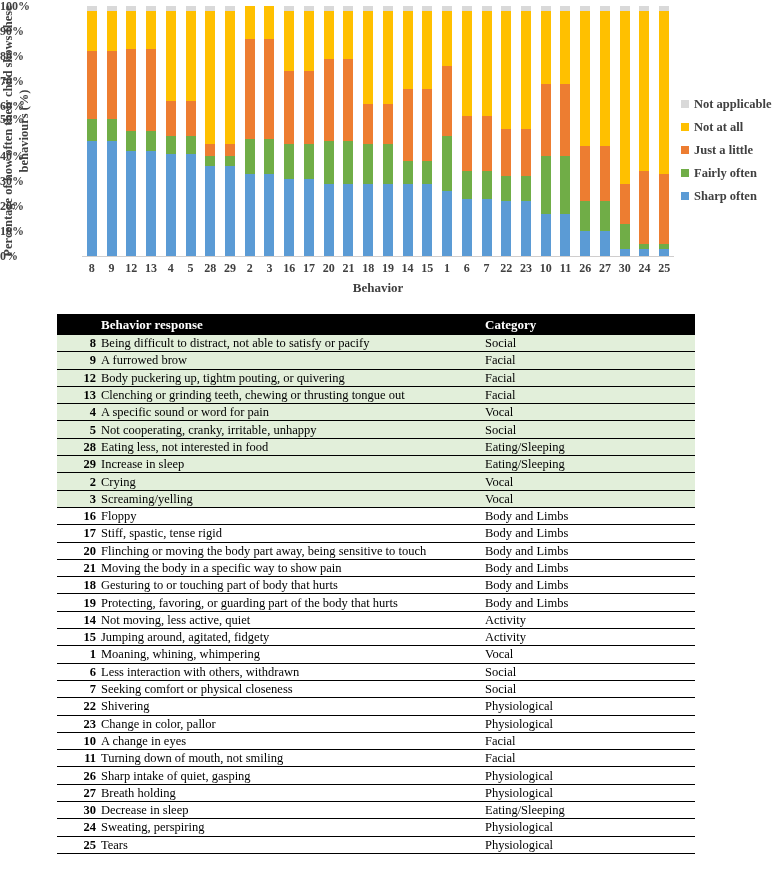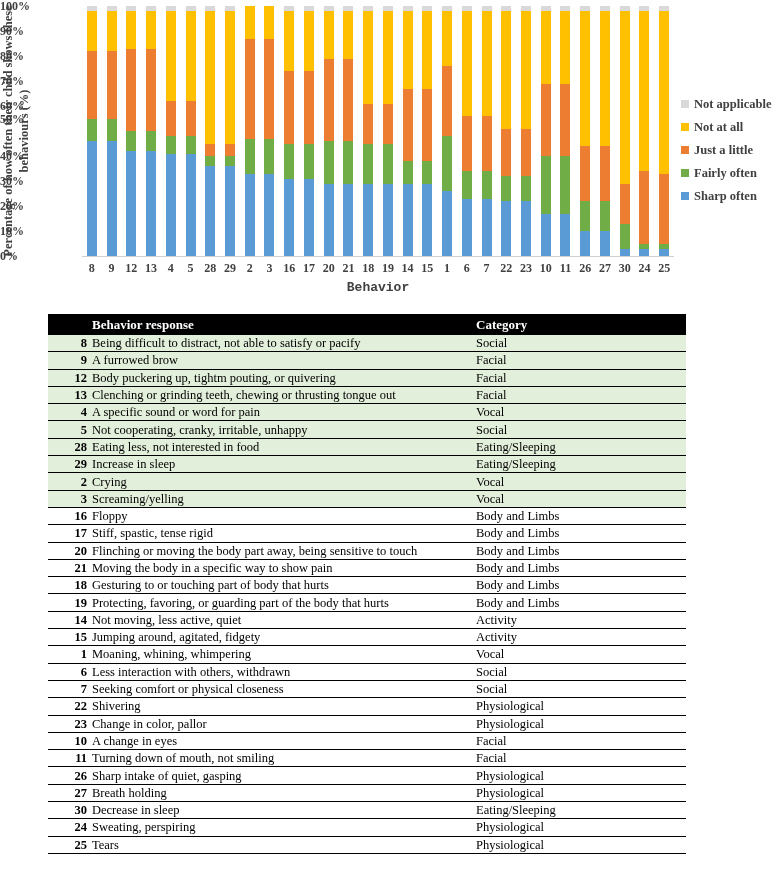--- a/index.html
+++ b/index.html
@@ -17,26 +17,26 @@
   .bar { width:10px; display:flex; flex-direction:column; justify-content:flex-end; }
   .seg { width:100%; }
   .y-tick { position:absolute; left:0; width:76px; font-weight:bold; font-size:12px; color:#404040; line-height:14px; }
   .y-title {
     position:absolute; left:-112px; top:114px; width:258px; height:34px;
     transform:rotate(-90deg); text-align:center; font-weight:bold;
     font-size:12.5px; line-height:16px; color:#404040;
   }
   .x-labels { position:absolute; left:82px; top:261px; width:592px; display:flex; }
   .x-label { flex:1 1 0; text-align:center; font-weight:bold; font-size:12px; color:#404040; }
-  .x-title { position:absolute; left:82px; top:280px; width:592px; text-align:center; font-weight:bold; font-size:13px; color:#404040;font-family:Liberation Mono, monospace; }
+  .x-title { position:absolute; left:82px; top:280px; width:592px; text-align:center; font-weight:bold; font-size:13px; color:#404040; }
   .legend { position:absolute; left:681px; top:97px; }
   .legend-item { display:flex; align-items:center; margin-bottom:9px; font-weight:bold; font-size:12.5px; color:#404040; white-space:nowrap; line-height:14px; }
   .swatch { width:8px; height:8px; margin-right:5px; flex:none; }
   
-  .tablewrap { position:absolute; left:48px; top:314px; width:638px; }
+  .tablewrap { position:absolute; left:57px; top:314px; width:638px; }
   table { border-collapse:collapse; width:100%; table-layout:fixed; color:#000; }
   thead th {
     background:#000; color:#fff; font-weight:bold; font-size:13px;
     height:21px; text-align:left; padding:0; line-height:21px;
   }
   tbody td {
     height:16.3px; line-height:14px; border-bottom:1px solid #000;
     padding:0; font-size:12.5px; white-space:nowrap; overflow:hidden; vertical-align:middle;
   }
   td.num, th.num { font-weight:bold; text-align:right; padding-right:5px; }

